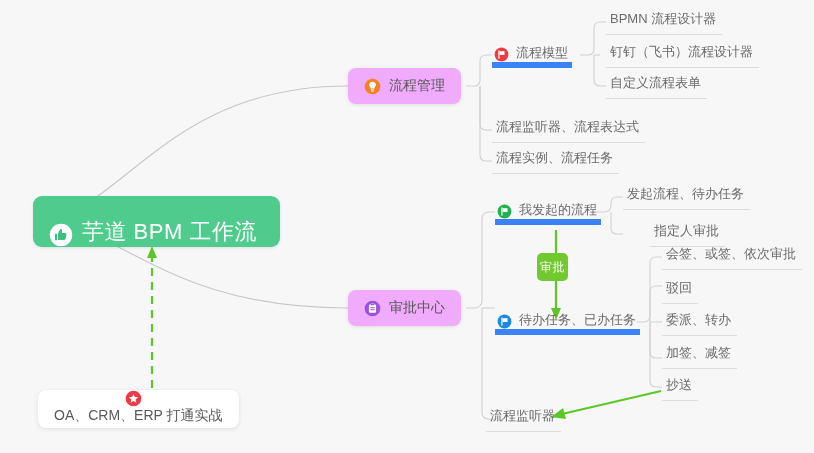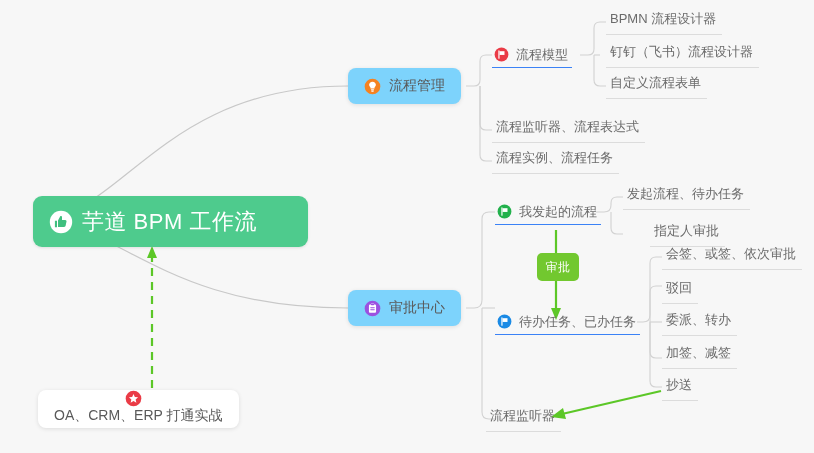--- a/index.html
+++ b/index.html
@@ -22,43 +22,43 @@
   .edges {
     position: absolute;
     left: 0; top: 0;
     width: 814px; height: 453px;
     pointer-events: none;
   }
   
   .root-node {
     position: absolute;
     left: 33px; top: 196px;
-    width: 275px; height: 51px;
+    width: 247px; height: 51px;
     background: #4ecb8d;
     border-radius: 9px;
     display: flex;
-    align-items: center;
+    align-items: flex-end;
     padding: 0 16px;
     box-shadow: 0 1px 3px rgba(0,0,0,0.10);
   }
   .root-node .r-icon {
     width: 24px; height: 24px;
     margin-right: 9px;
     flex: 0 0 auto;
   }
   .root-node .r-label {
     color: #ffffff;
     font-size: 22px;
     letter-spacing: 0.5px;
     white-space: nowrap;
   }
   
   .branch-node {
     position: absolute;
-    background: #7dd3fc;
+    background: #f0abfc;
     border-radius: 8px;
     display: flex;
     align-items: center;
     padding: 0 16px;
     height: 36px;
     box-shadow: 0 1px 4px rgba(0,0,0,0.10);
   }
   .branch-node .b-icon {
     width: 17px; height: 17px;
     margin-right: 8px;
@@ -66,24 +66,24 @@
   }
   .branch-node .b-label {
     font-size: 14px;
     color: #595959;
     white-space: nowrap;
   }
   
   .topic-node {
     position: absolute;
     display: flex;
-    align-items: center;
+    align-items: flex-end;
     height: 26px;
     padding: 0 4px 0 2px;
-    border-bottom: 1px solid #3b82f6;
+    border-bottom: 6px solid #3b82f6;
     white-space: nowrap;
   }
   .topic-node .t-icon {
     width: 15px; height: 15px;
     margin-right: 7px;
     flex: 0 0 auto;
   }
   .topic-node .t-label {
     font-size: 13px;
     color: #6b6b6b;
@@ -120,21 +120,21 @@
   }
   .callout-card .c-label {
     font-size: 14px;
     color: #595959;
     white-space: nowrap;
   }
   
   .anno-chip {
     position: absolute;
     left: 537px; top: 253px;
-    width: 42px; height: 28px;
+    width: 31px; height: 28px;
     background: #72c82f;
     border-radius: 5px;
     display: flex;
     align-items: center;
     justify-content: center;
     color: #ffffff;
     font-size: 12px;
     letter-spacing: 0.5px;
   }
 </style>

